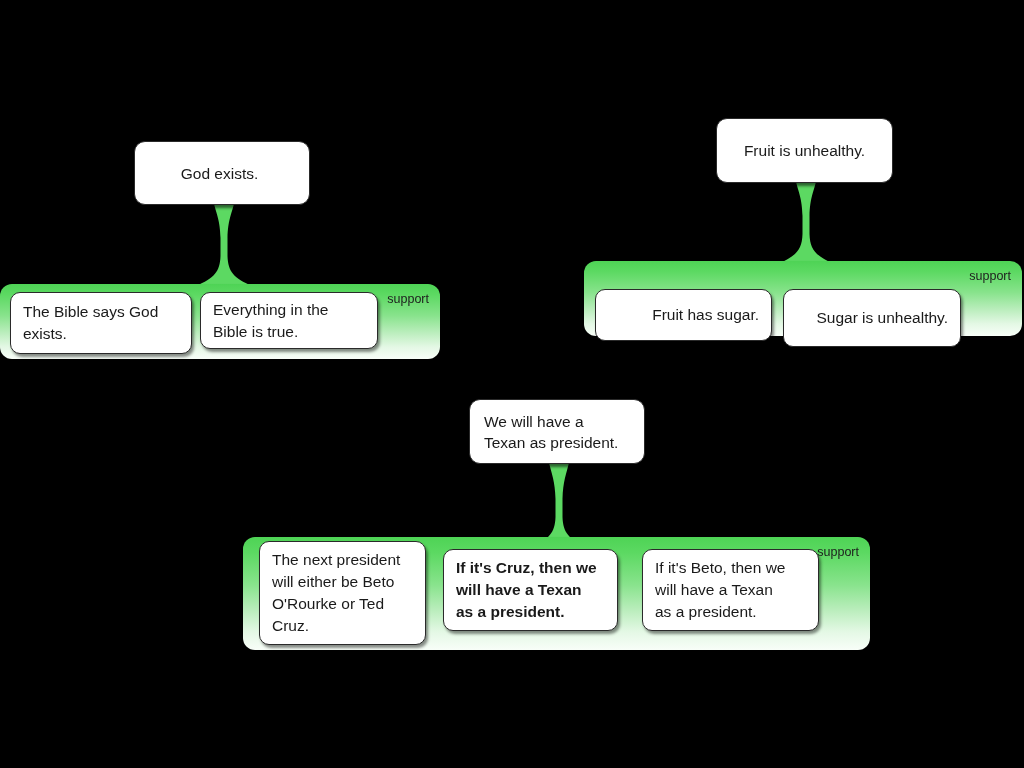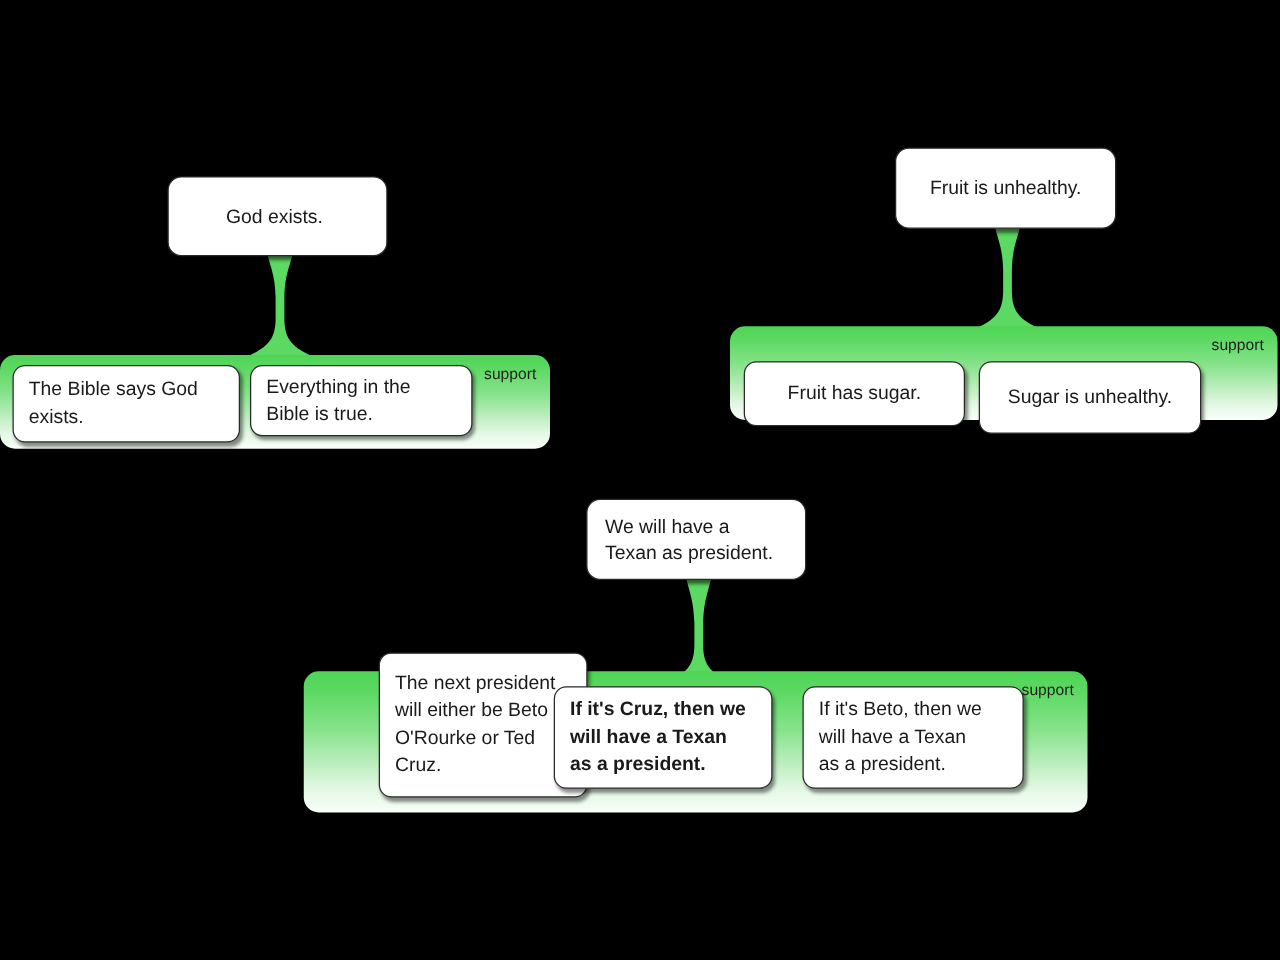--- a/index.html
+++ b/index.html
@@ -92,21 +92,21 @@
     box-shadow: 2px 3px 3px rgba(0,0,0,0.45);
     color: #1a1a1a;
     font-size: 15.5px;
     line-height: 22px;
     padding: 5px 12px;
     display: flex;
     flex-direction: column;
     justify-content: center;
     z-index: 3;
   }
-  .premise.center { align-items: center; text-align: center; }
+  .premise.center { align-items: flex-end; text-align: center; }
   .premise.left   { align-items: flex-start; text-align: left; }
 
   .pline { display: block; white-space: nowrap; }
 </style>
 </head>
 <body>
 
 <div id="canvas">
 
   <div class="argument">
@@ -171,21 +171,21 @@
     <div class="connector" style="left:531px; top:459px; width:56px; height:90px;">
       <svg width="56" height="90" viewBox="0 0 56 90">
         <path d="M 17 0 L 39 0 C 35 16 32 22 31.5 40 L 31.5 58 C 32 74 38 80 56 88 L 0 88 C 18 80 24 74 24.5 58 L 24.5 40 C 24 22 21 16 17 0 Z" fill="#5cd962"></path>
       </svg>
     </div>
 
     <div class="support-panel" style="left:243px; top:537px; width:627px; height:113px;">
       <span class="support-label">support</span>
     </div>
 
-    <div class="premise left" style="left:259px; top:522px; width:167px; height:116px;margin-left:44px;">
+    <div class="premise left" style="left:259px; top:541px; width:167px; height:104px;">
       <span class="pline">The next president</span>
       <span class="pline">will either be Beto</span>
       <span class="pline">O'Rourke or Ted</span>
       <span class="pline">Cruz.</span>
     </div>
 
     <div class="premise left" style="left:443px; top:549px; width:175px; height:82px;font-weight:bold;">
       <span class="pline">If it's Cruz, then we</span>
       <span class="pline">will have a Texan</span>
       <span class="pline">as a president.</span>

